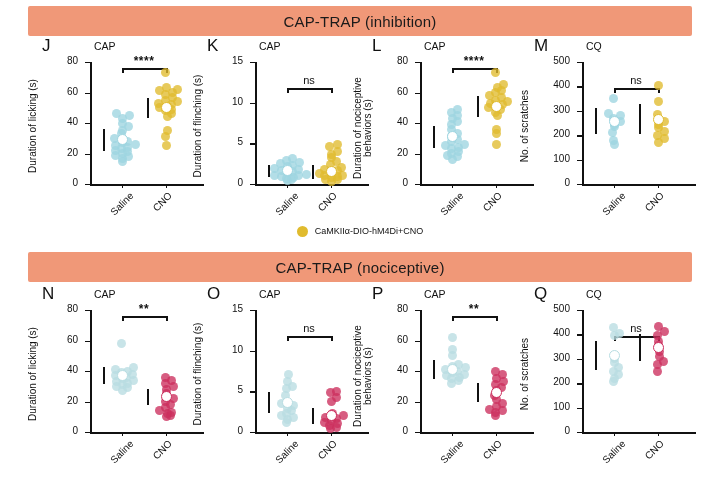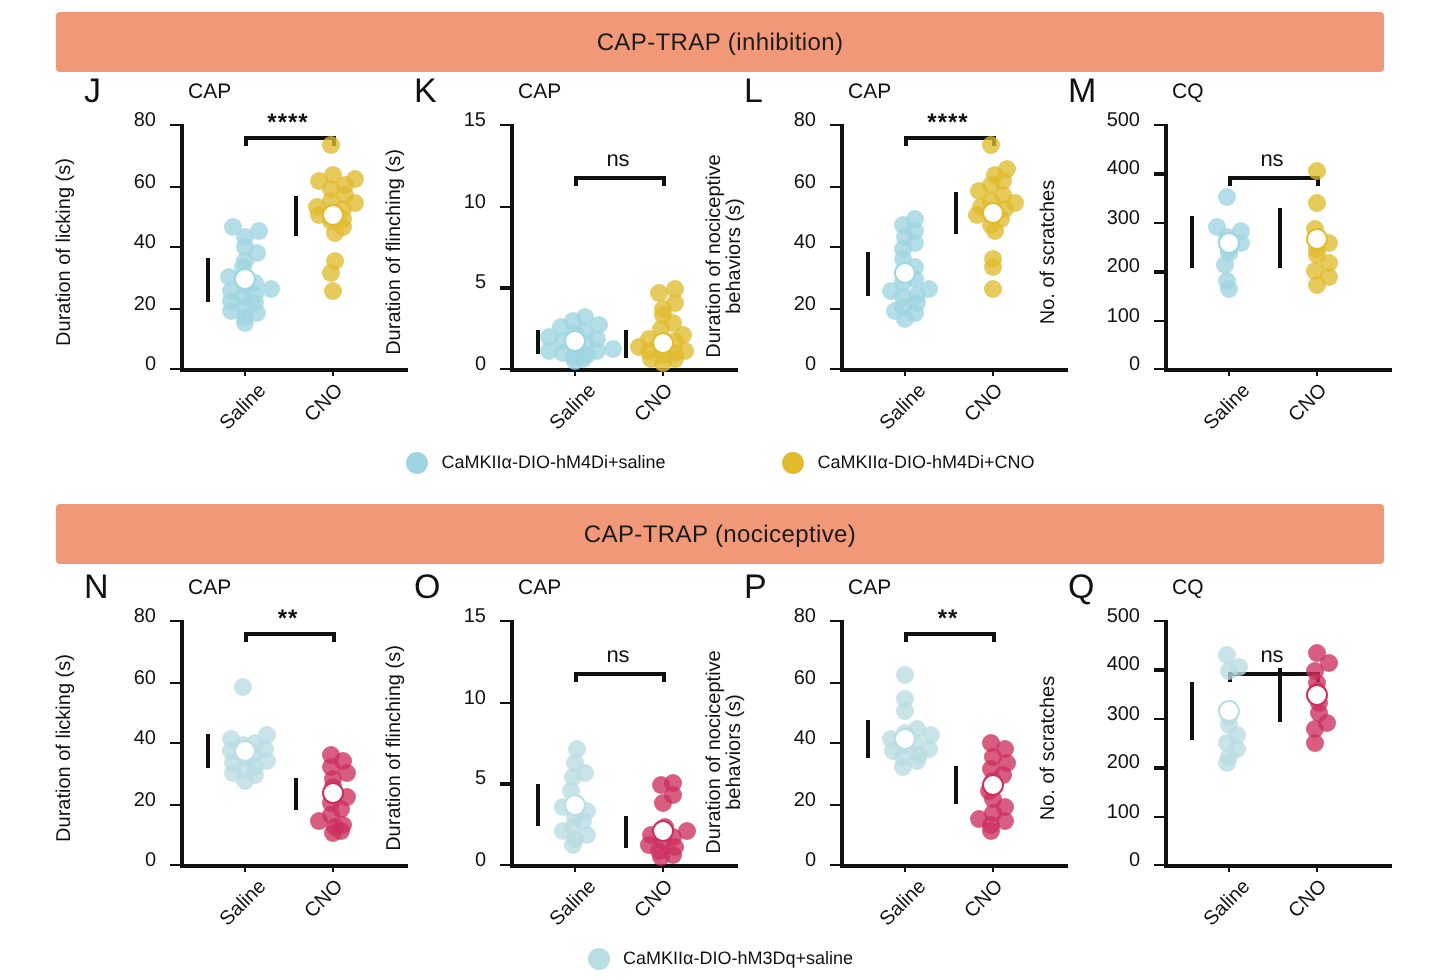--- a/index.html
+++ b/index.html
@@ -6,21 +6,21 @@
   body{
     width:720px;height:489px;background:#ffffff;
     font-family:"Liberation Sans", sans-serif;
     position:relative;overflow:hidden;
   }
   .banner{
     position:absolute;left:28px;width:664px;height:30px;
     background:#f09878;border-radius:2px;
     display:flex;align-items:center;justify-content:center;
   }
-  .banner-title{font-size:12px;color:#1a1a1a;letter-spacing:.2px;}
+  .banner-title{font-size:15px;color:#1a1a1a;letter-spacing:.2px;}
   #banner-inhibition{top:6px;}
   #banner-activation{top:252px;}
 
   .row{position:absolute;left:0;width:720px;height:185px;}
   #row-inhibition{top:36px;}
   #row-activation{top:284px;}
 
   .panel{position:absolute;top:0;width:180px;height:185px;}
   .panel.p0{left:28px;}
   .panel.p1{left:193px;}
@@ -372,24 +372,20 @@
           <div class="dot" style="width: 9px; height: 9px; left: 72.1705px; top: 34.54px; background: rgb(224, 187, 46); opacity: 0.78;"></div>
           <div class="dot" style="width: 9px; height: 9px; left: 71.8337px; top: 18.68px; background: rgb(224, 187, 46); opacity: 0.78;"></div>
           <div class="errbar" style="left: 57px; top: 42.3096px; height: 30.0608px;"></div>
           <div class="meandot" style="width: 11px; height: 11px; left: 70.5px; top: 51.84px; border: 1.8px solid rgb(224, 187, 46);"></div>
         </div>
       </div>
     </div>
   </div>
 <div class="legend" id="legend-inhibition">
     <div class="legend-item">
-      <span class="legend-swatch" style="background: rgb(158, 213, 224);"></span>
-      <span class="legend-label">CaMKIIα-DIO-hM4Di+saline</span>
-    </div>
-    <div class="legend-item">
       <span class="legend-swatch" style="background: rgb(224, 187, 46);"></span>
       <span class="legend-label">CaMKIIα-DIO-hM4Di+CNO</span>
     </div>
   </div>
 
 <div class="banner" id="banner-activation">
   <span class="banner-title">CAP-TRAP (nociceptive)</span>
 </div>
 <div class="row" id="row-activation">
     <div class="panel p0">
@@ -648,17 +644,13 @@
           <div class="dot" style="width: 9px; height: 9px; left: 70.7984px; top: 21.12px; background: rgb(204, 47, 94); opacity: 0.78;"></div>
           <div class="dot" style="width: 9px; height: 9px; left: 78.4822px; top: 17.46px; background: rgb(204, 47, 94); opacity: 0.78;"></div>
           <div class="dot" style="width: 9px; height: 9px; left: 71.8059px; top: 12.092px; background: rgb(204, 47, 94); opacity: 0.78;"></div>
           <div class="errbar" style="left: 57px; top: 24.4px; height: 26.84px;"></div>
           <div class="meandot" style="width: 11px; height: 11px; left: 70.5px; top: 32.32px; border: 1.8px solid rgb(204, 47, 94);"></div>
         </div>
       </div>
     </div>
   </div>
 <div class="legend" id="legend-activation">
-    <div class="legend-item">
-      <span class="legend-swatch" style="background: rgb(184, 221, 226);"></span>
-      <span class="legend-label">CaMKIIα-DIO-hM3Dq+saline</span>
-    </div>
   </div>
 
 </body></html>

